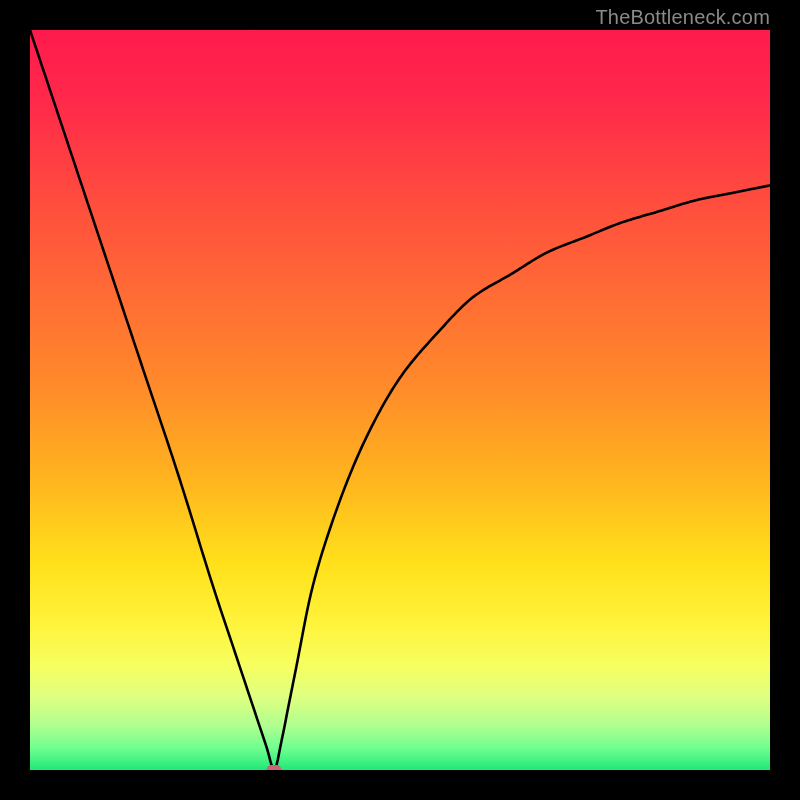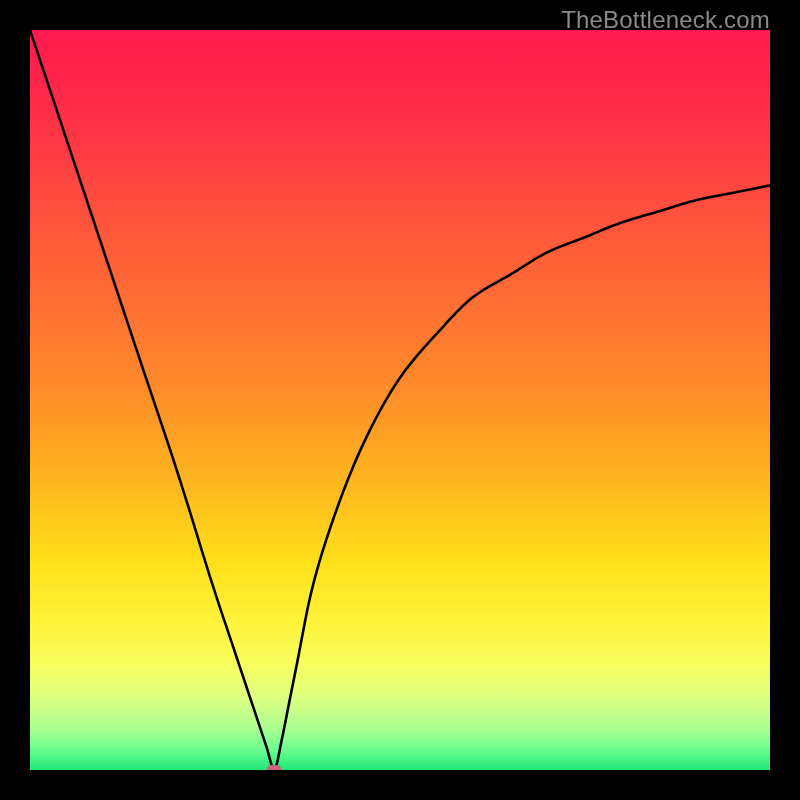--- a/index.html
+++ b/index.html
@@ -35,21 +35,21 @@
     position: absolute;
     left: 0; top: 0;
     width: 100%;
     height: 100%;
   }
   .watermark {
     position: absolute;
     top: 6px;
     right: 30px;
     color: #8a8a8a;
-    font-size: 24px;
+    font-size: 20px;
     font-weight: 400;
     letter-spacing: 0.2px;
   }
   .marker {
     position: absolute;
     width: 15px;
     height: 10px;
     border-radius: 5px;
     transform: translate(-50%, -50%);
   }

